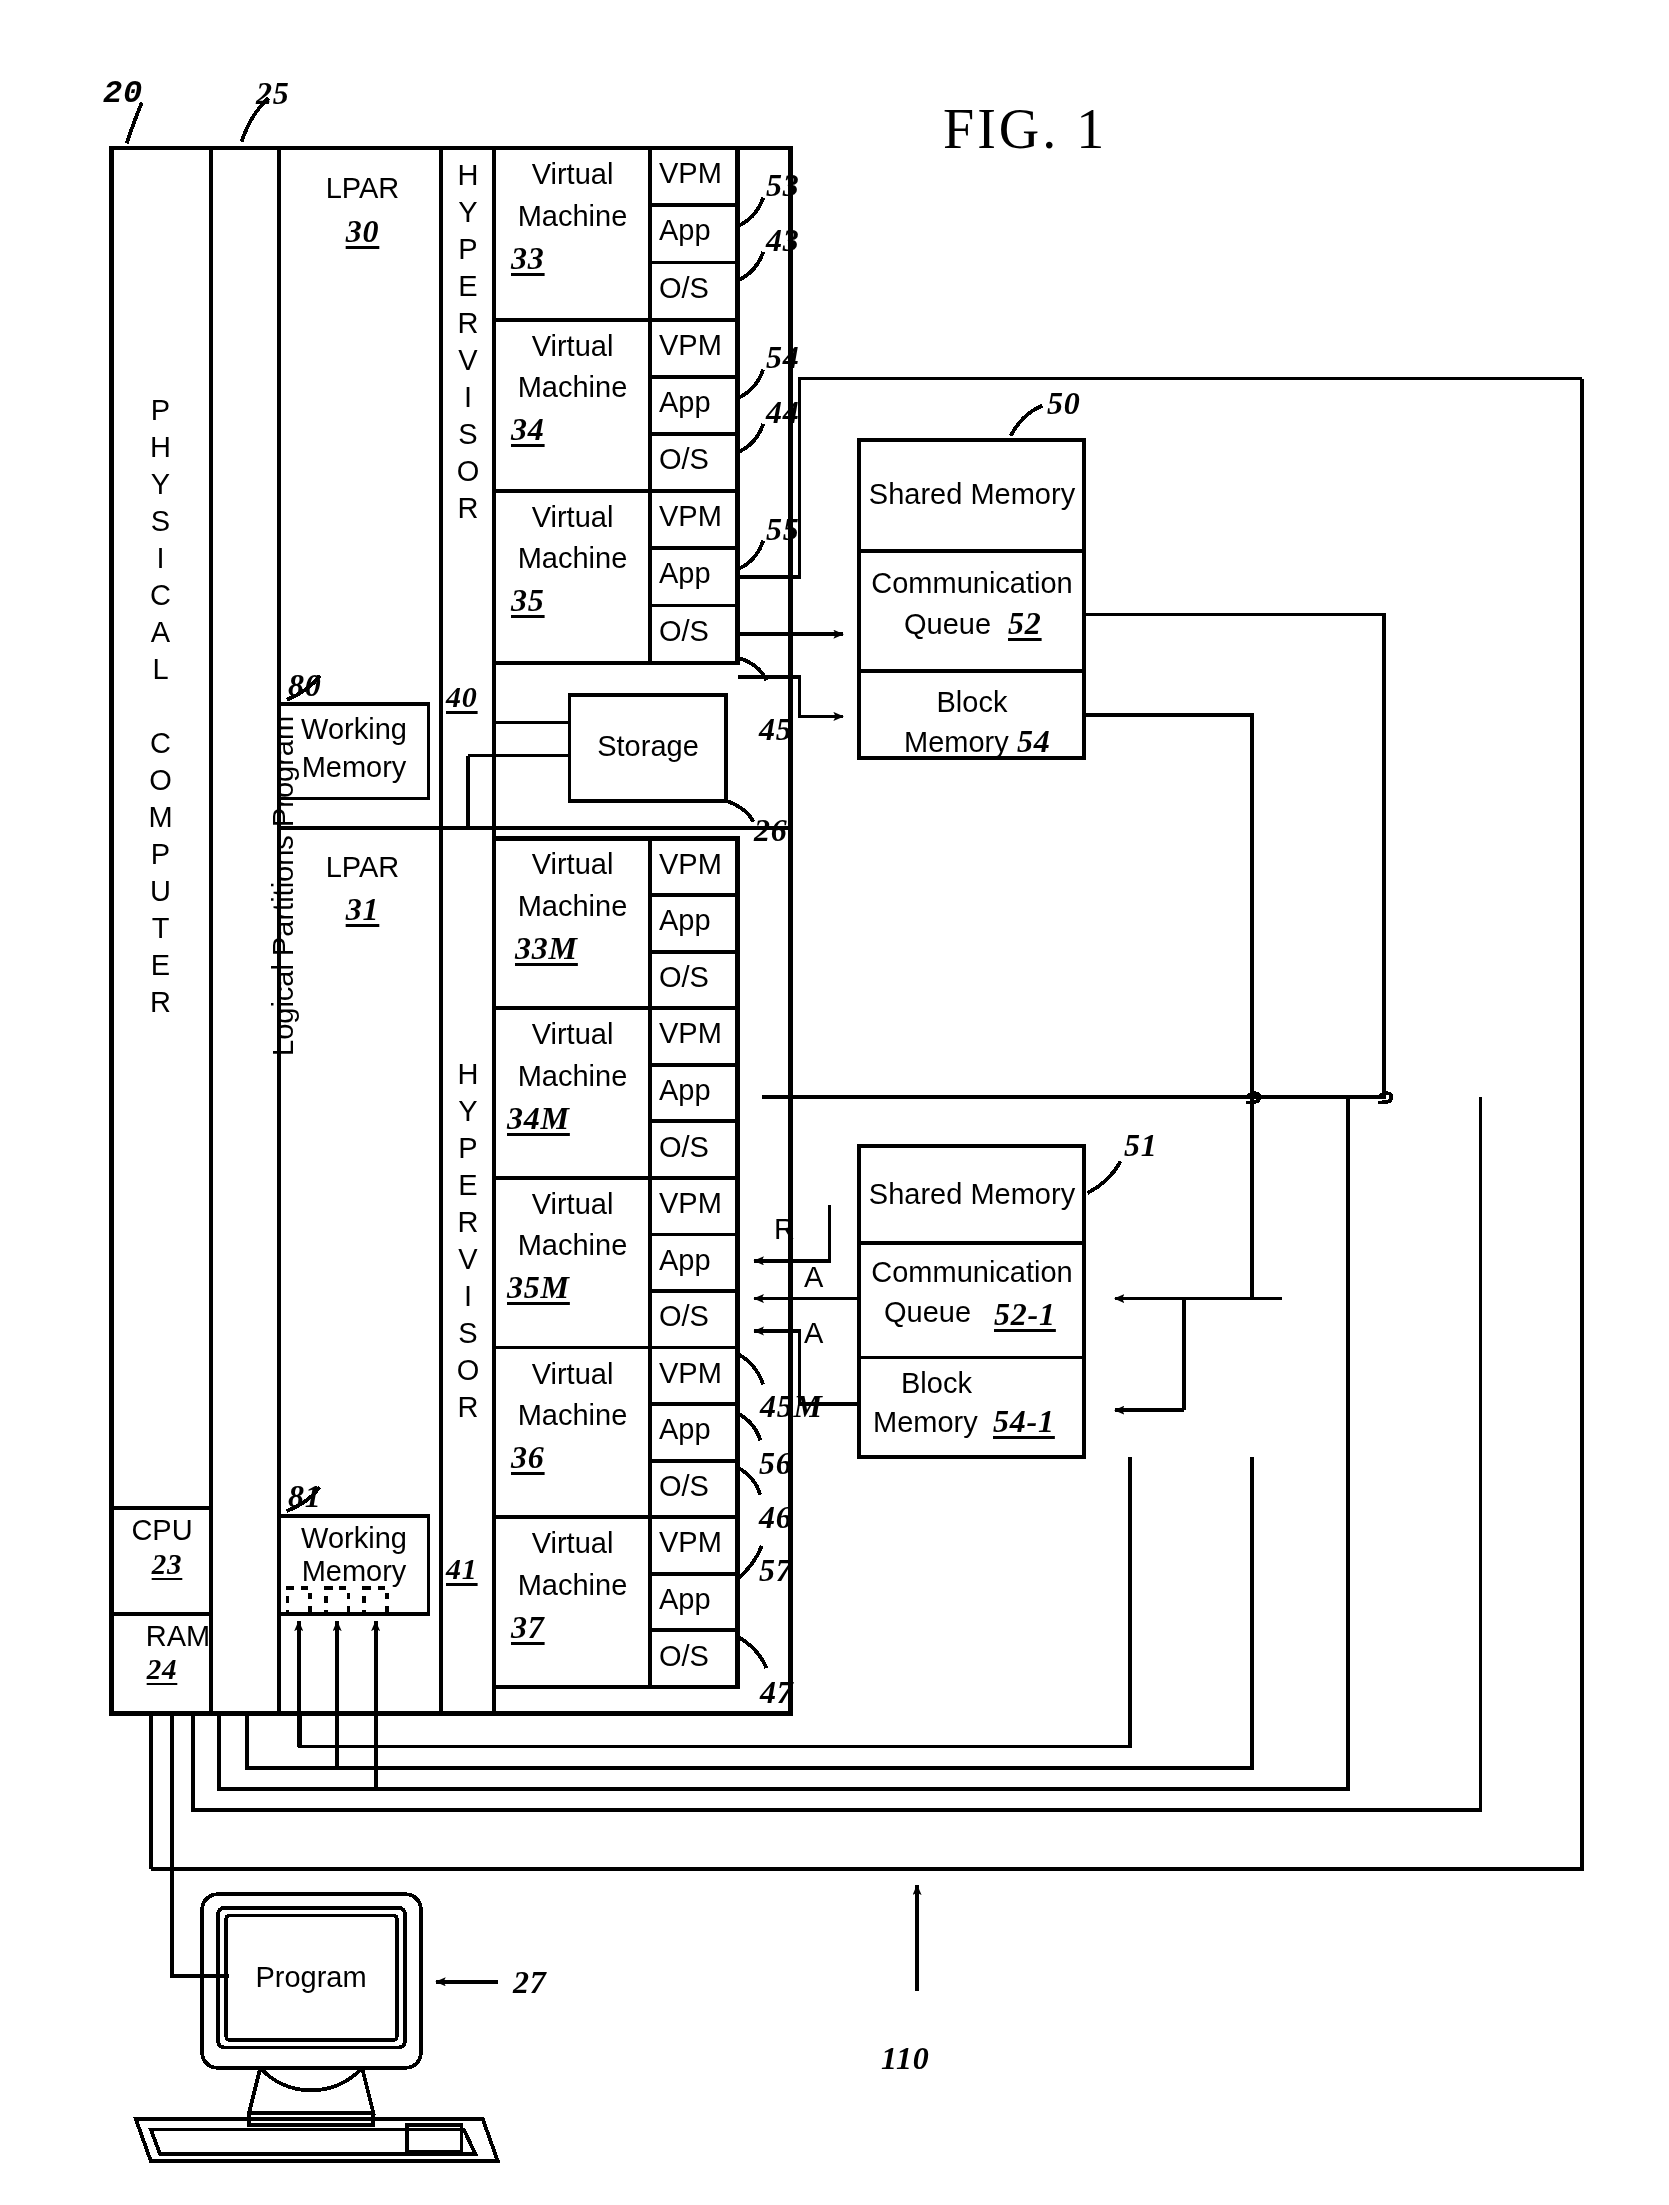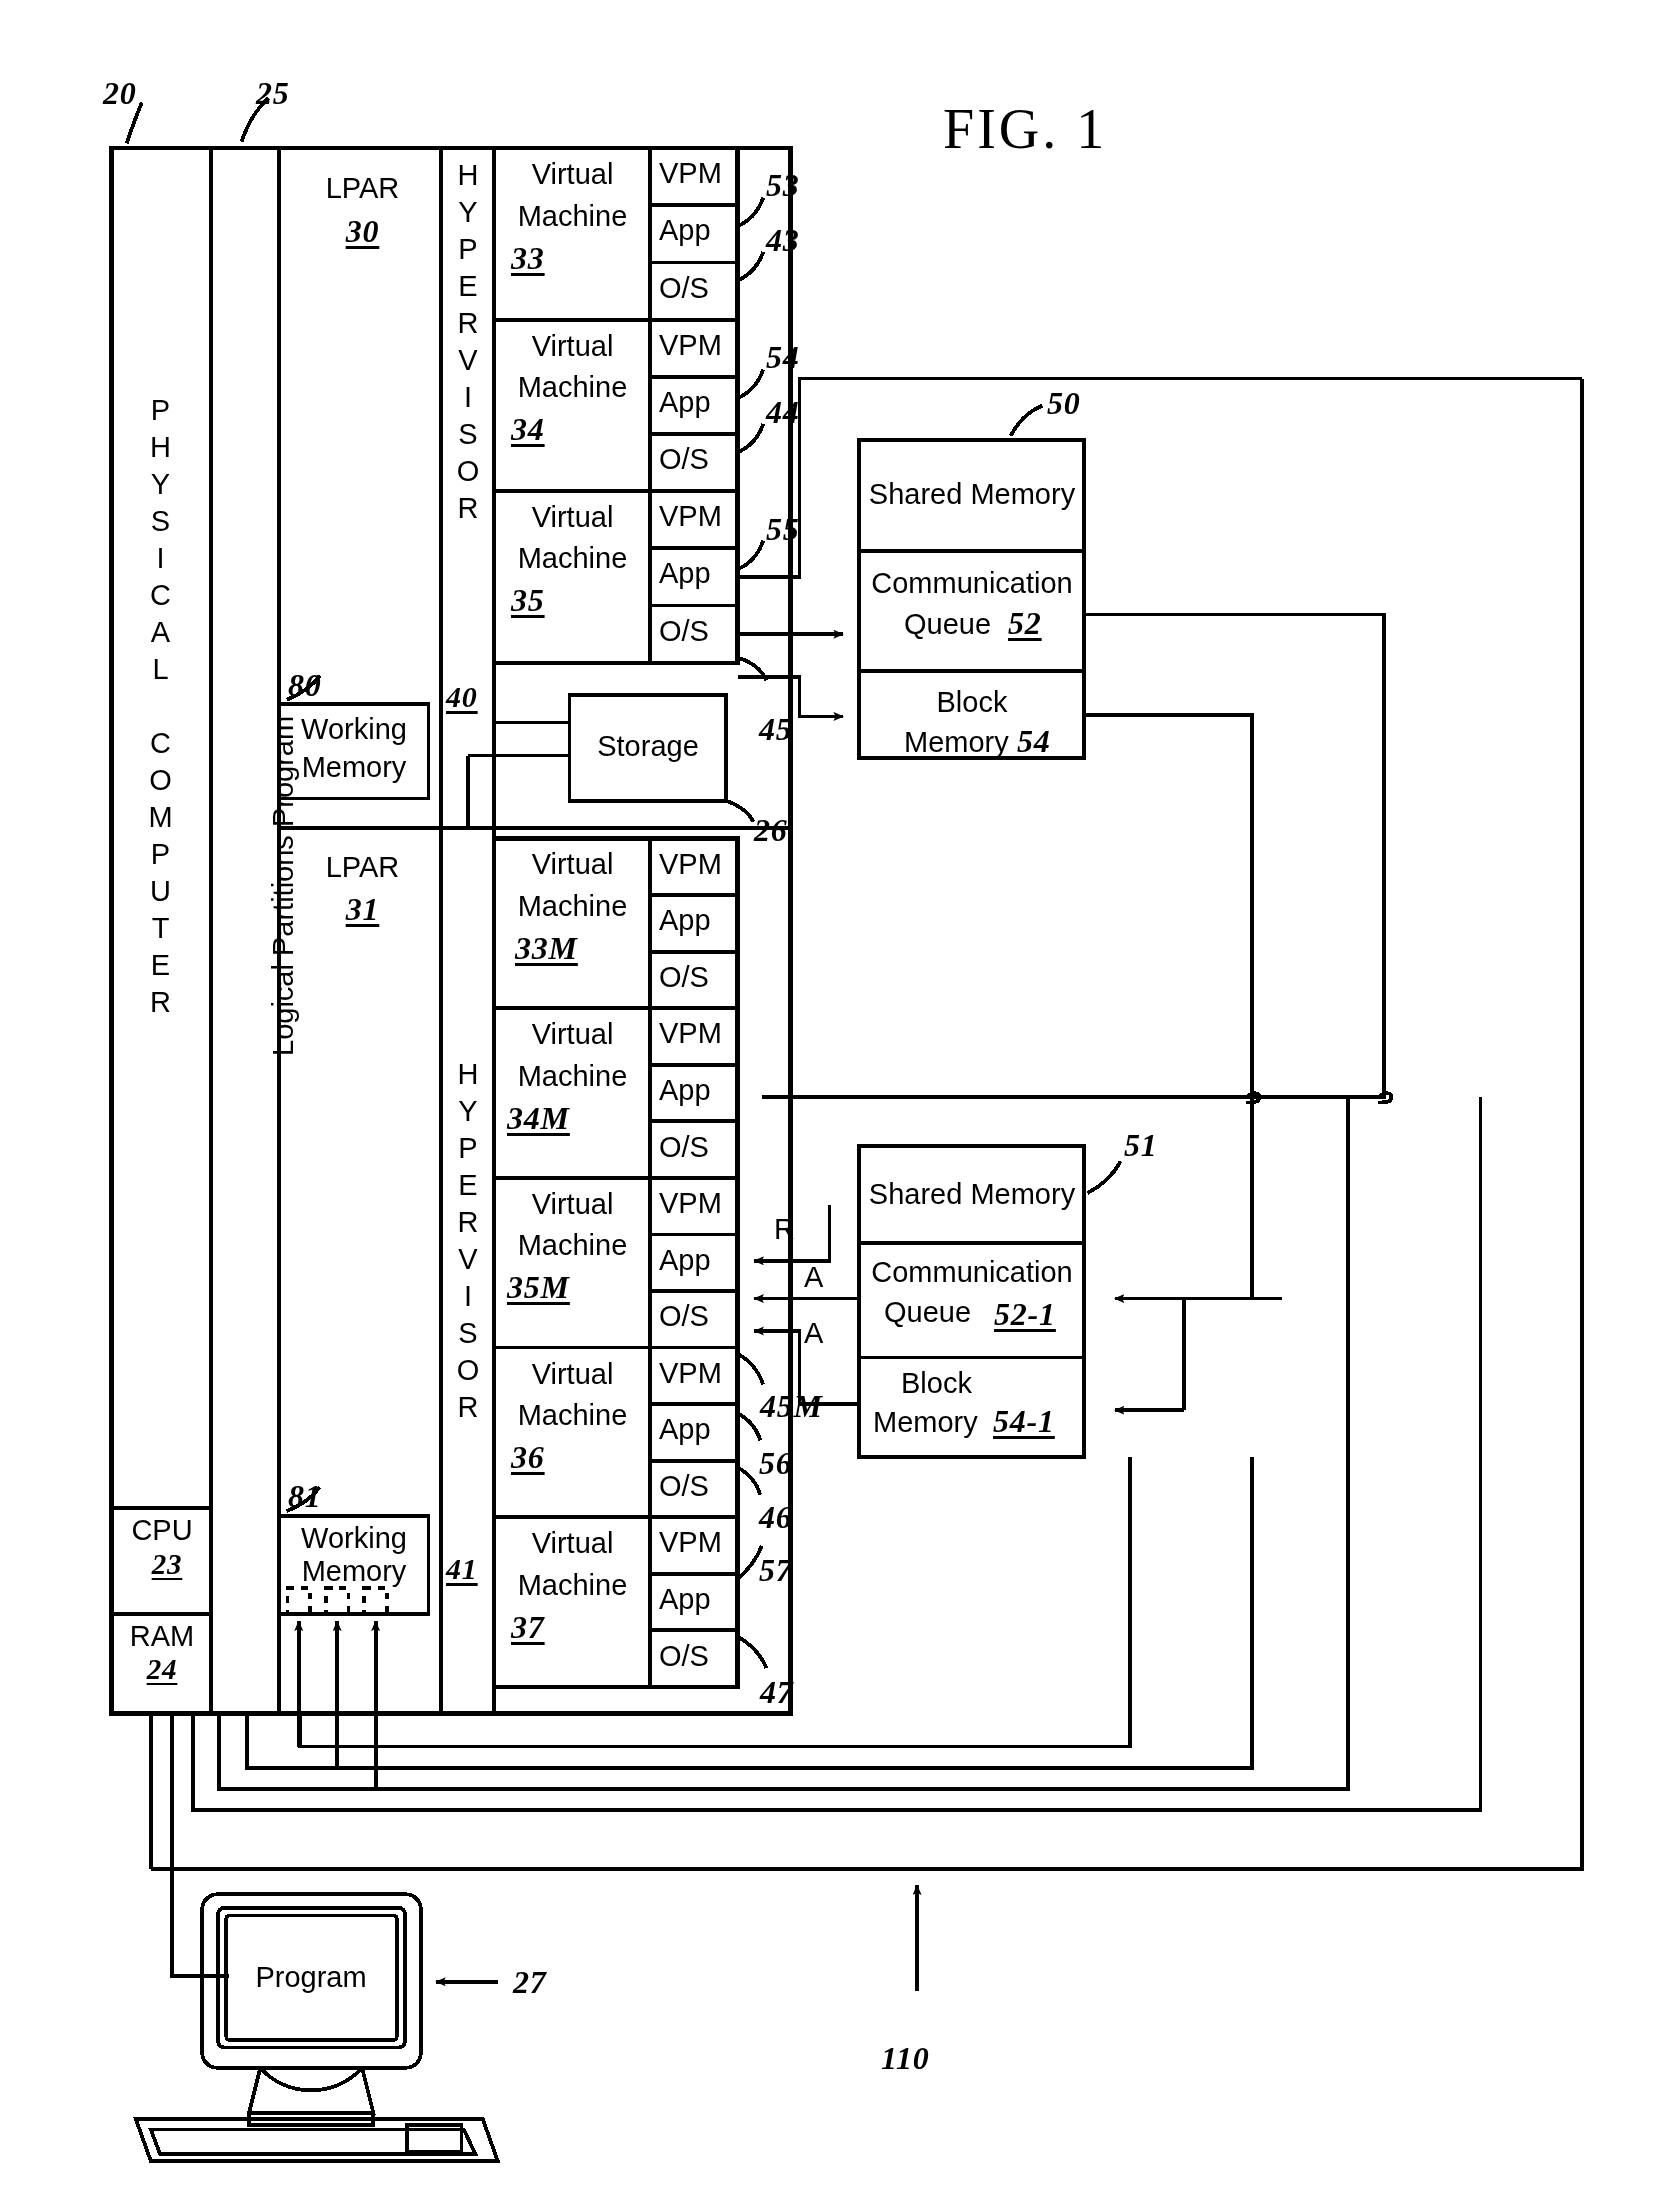--- a/index.html
+++ b/index.html
@@ -210,21 +210,21 @@
       <path d="M978,1795 C996,1805 1006,1818 1012,1836" stroke-width="5"></path>
       <path d="M978,1874 C996,1884 1004,1896 1008,1910" stroke-width="5"></path>
       <path d="M978,1946 C996,1956 1004,1968 1008,1982" stroke-width="5"></path>
       <path d="M978,2094 C994,2080 1004,2066 1010,2050" stroke-width="5"></path>
       <path d="M978,2170 C998,2182 1010,2196 1016,2212" stroke-width="5"></path>
     </g>
   </svg>
 
   <div class="lbl fig" style="left:943px;top:97px;">FIG.  1</div>
 
-  <div class="lbl ref" style="left:103px;top:75px;">20</div>
+  <div class="lbl ref" style="left:103px;top:75px;font-family:Liberation Mono, monospace;">20</div>
   <div class="lbl ref" style="left:256px;top:75px;">25</div>
 
   <div class="lbl vert-letters" style="left:134px;top:392px;width:53px;">
     <div>P</div>
     <div>H</div>
     <div>Y</div>
     <div>S</div>
     <div>I</div>
     <div>C</div>
     <div>A</div>
@@ -235,21 +235,21 @@
     <div>M</div>
     <div>P</div>
     <div>U</div>
     <div>T</div>
     <div>E</div>
     <div>R</div>
   </div>
 
   <div class="lbl box-t ctr" style="left:115px;top:1514px;width:94px;">CPU</div>
   <div class="lbl ref und ctr" style="left:115px;top:1548px;width:104px;font-size:29px;">23</div>
-  <div class="lbl box-t ctr" style="left:115px;top:1620px;width:94px;">RAM</div>
+  <div class="lbl box-t ctr" style="left:115px;top:1620px;width:94px;padding-left:16px;">RAM</div>
   <div class="lbl ref und ctr" style="left:115px;top:1653px;width:94px;font-size:29px;">24</div>
 
   <div class="lbl rot" style="left:267px;top:1056px;font-size:29px;transform:rotate(-90deg);">Logical Partitions Program</div>
 
   <div class="lbl box-t ctr" style="left:287px;top:172px;width:151px;">LPAR</div>
   <div class="lbl ref und ctr" style="left:287px;top:213px;width:151px;">30</div>
 
   <div class="lbl vert-letters" style="left:443px;top:157px;width:50px;">
     <div>H</div>
     <div>Y</div>

